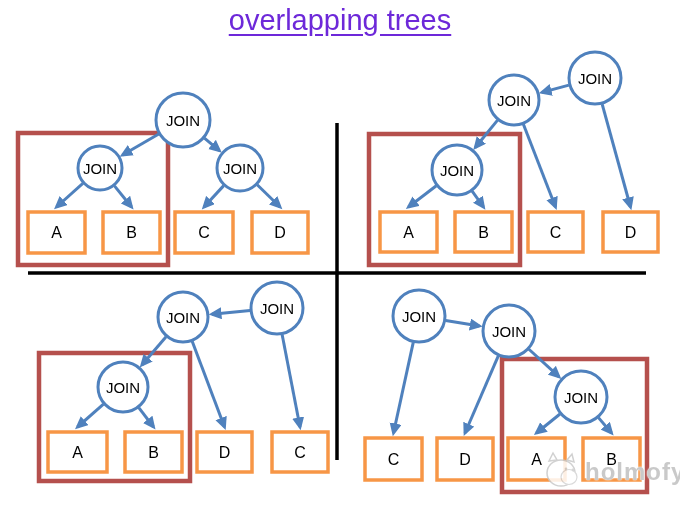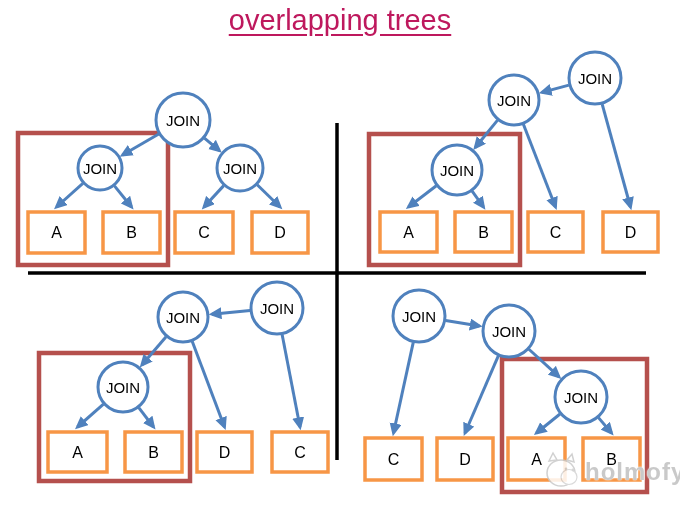--- a/index.html
+++ b/index.html
@@ -17,21 +17,21 @@
   }
   .title {
     position: absolute;
     top: 4px;
     left: 0;
     width: 100%;
     text-align: center;
     font-size: 29px;
     font-weight: 400;
     letter-spacing: 0px;
-    color: #be185d;
+    color: #6d28d9;
     text-decoration: underline;
     text-underline-offset: 4px;
   }
   #diagram {
     position: absolute;
     top: 0;
     left: 0;
   }
   #diagram text {
     font-family: "Liberation Sans", sans-serif;

